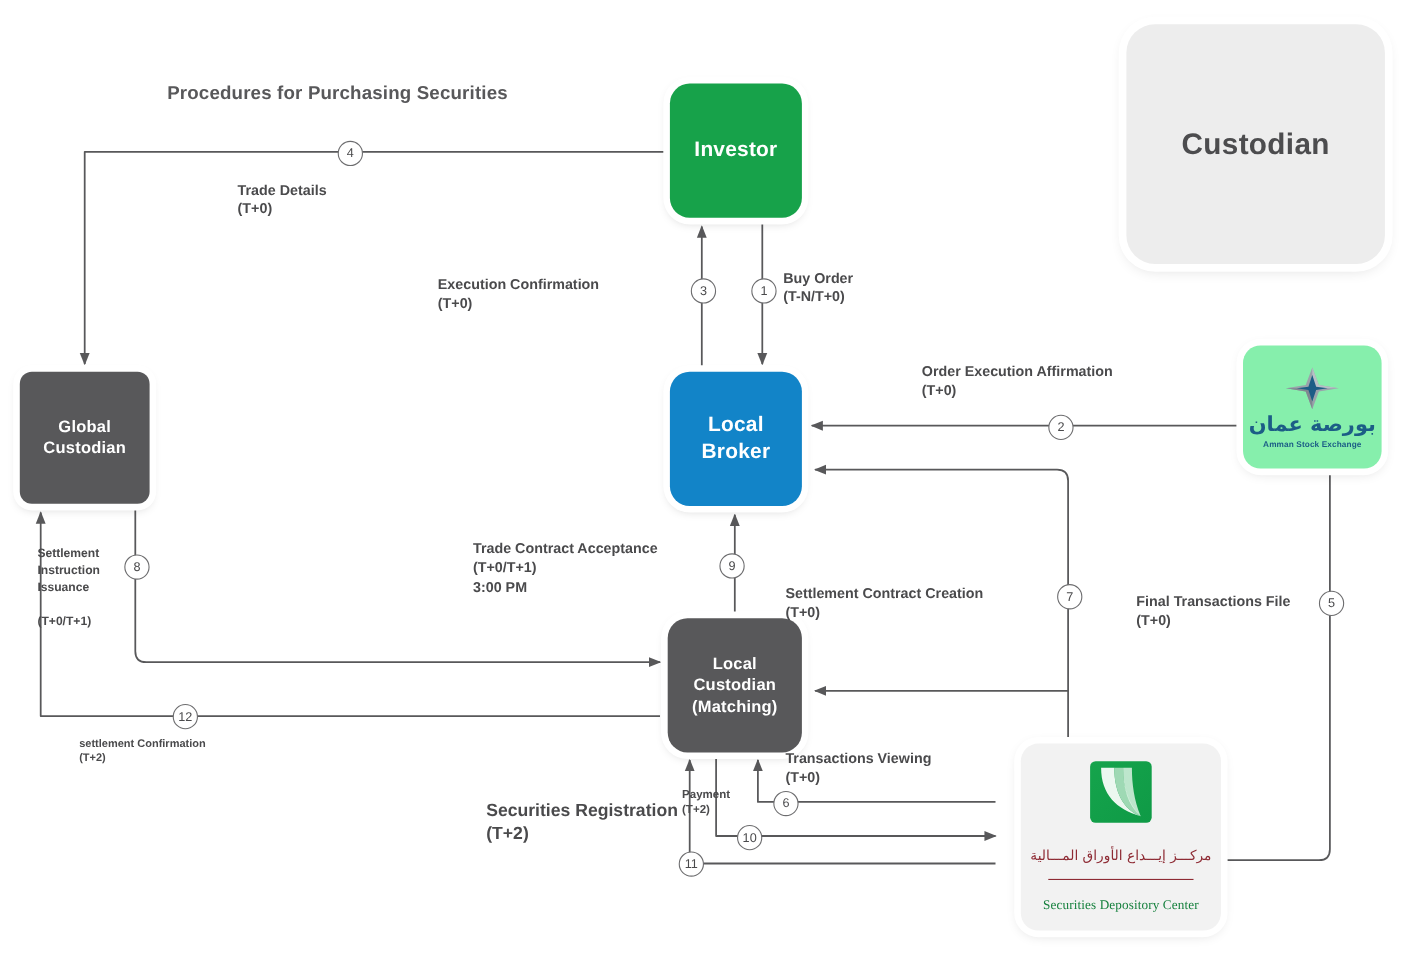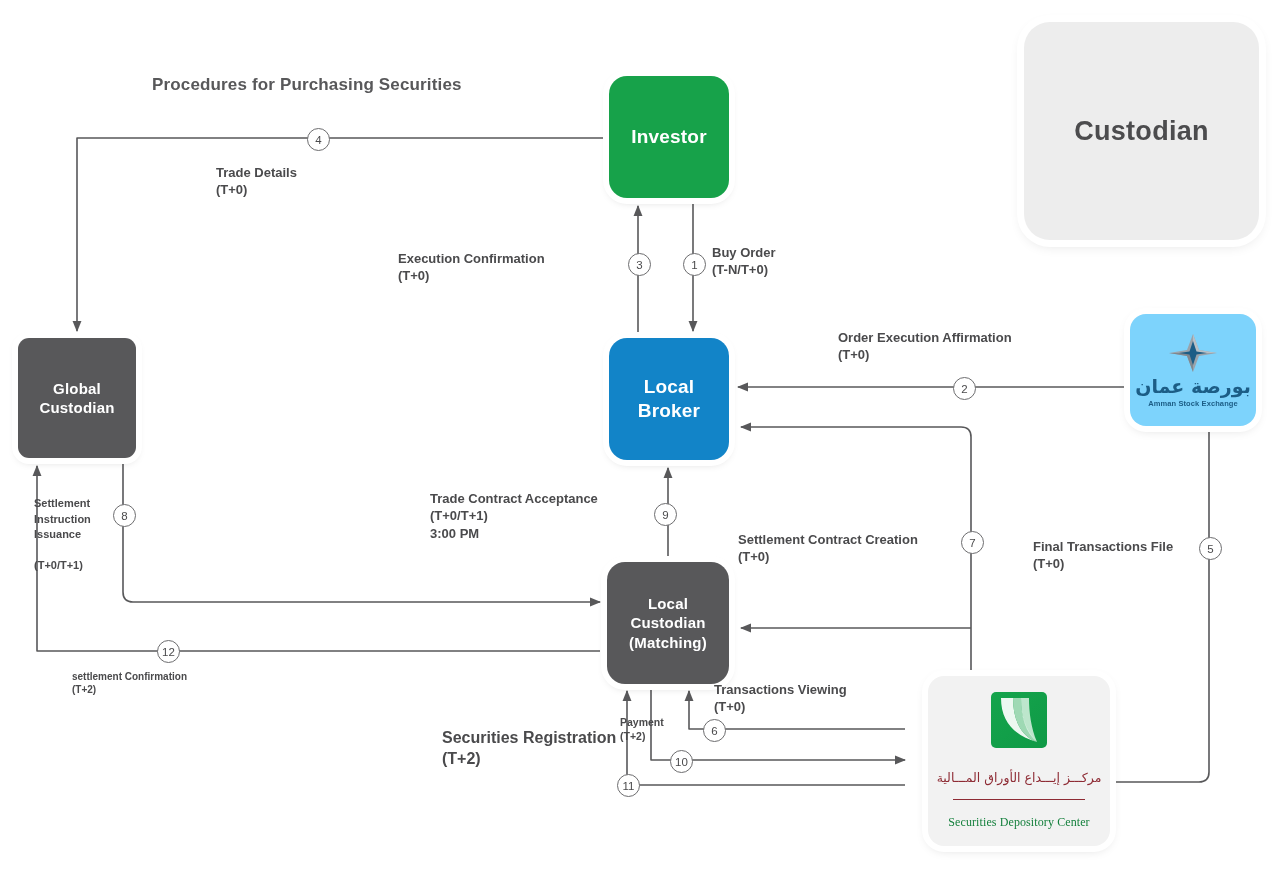--- a/index.html
+++ b/index.html
@@ -39,21 +39,21 @@
   }
   .panel-custodian span{font-size:27px;font-weight:700;color:#4c4c4e;letter-spacing:.3px;}
 
   
   .logo-card{
     position:absolute;background:#f2f2f2;border-radius:16px;
     display:flex;flex-direction:column;align-items:center;justify-content:center;
     box-shadow:0 0 0 6px #ffffff, 0 3px 12px rgba(0,0,0,.18);
     z-index:3;
   }
-  .card-ase{left:1130px;top:314px;width:126px;height:112px;background:#7dd3fc;}
+  .card-ase{left:1130px;top:314px;width:126px;height:112px;background:#86efac;}
   .card-sdc{left:928px;top:676px;width:182px;height:170px;gap:13px;}
 
   .ase-star{display:block;margin-bottom:2px;}
   .ase-ar{font-size:19px;font-weight:700;color:#1c5d86;line-height:1;margin-top:1px;
           font-family:"DejaVu Sans",sans-serif;direction:rtl;}
   .ase-en{font-size:7.5px;font-weight:700;color:#1c5d86;letter-spacing:.1px;margin-top:3px;}
 
   .sdc-mark{width:56px;height:56px;border-radius:5px;position:relative;overflow:hidden;
             background:linear-gradient(135deg,#15a44c 0%,#0f9a46 100%);}
   .sdc-ar{font-size:12.5px;color:#8e2b34;margin-top:9px;direction:rtl;
@@ -68,21 +68,21 @@
     text-align:left;white-space:pre-line;line-height:1.33;
   }
   .title{left:152px;top:74px;font-size:17px;color:#58585a;text-align:left;letter-spacing:.15px;}
 
   .l-trade-details{left:216px;top:164px;width:190px;font-size:13px;}
   .l-exec-conf{left:398px;top:250px;width:204px;font-size:13px;}
   .l-buy-order{left:712px;top:244px;width:96px;font-size:13px;}
   .l-order-exec{left:838px;top:329px;width:242px;font-size:13px;}
   .l-settle-instr{left:34px;top:496px;width:84px;font-size:11px;line-height:1.42;}
   .l-trade-contract{left:430px;top:490px;width:222px;font-size:13px;}
-  .l-settle-contract{left:738px;top:531px;width:234px;font-size:13px;}
+  .l-settle-contract{left:714px;top:531px;width:234px;font-size:13px;}
   .l-final-trans{left:1033px;top:538px;width:166px;font-size:13px;}
   .l-settle-conf{left:72px;top:670px;width:194px;font-size:10px;}
   .l-trans-view{left:714px;top:681px;width:190px;font-size:13px;}
   .l-sec-reg{left:442px;top:727px;width:176px;font-size:16px;}
   .l-payment{left:620px;top:715px;width:60px;font-size:10.5px;line-height:1.38;}
 
   
   .badge{
     position:absolute;width:21px;height:21px;border-radius:50%;
     background:#ffffff;border:1.4px solid #6d6d6f;

